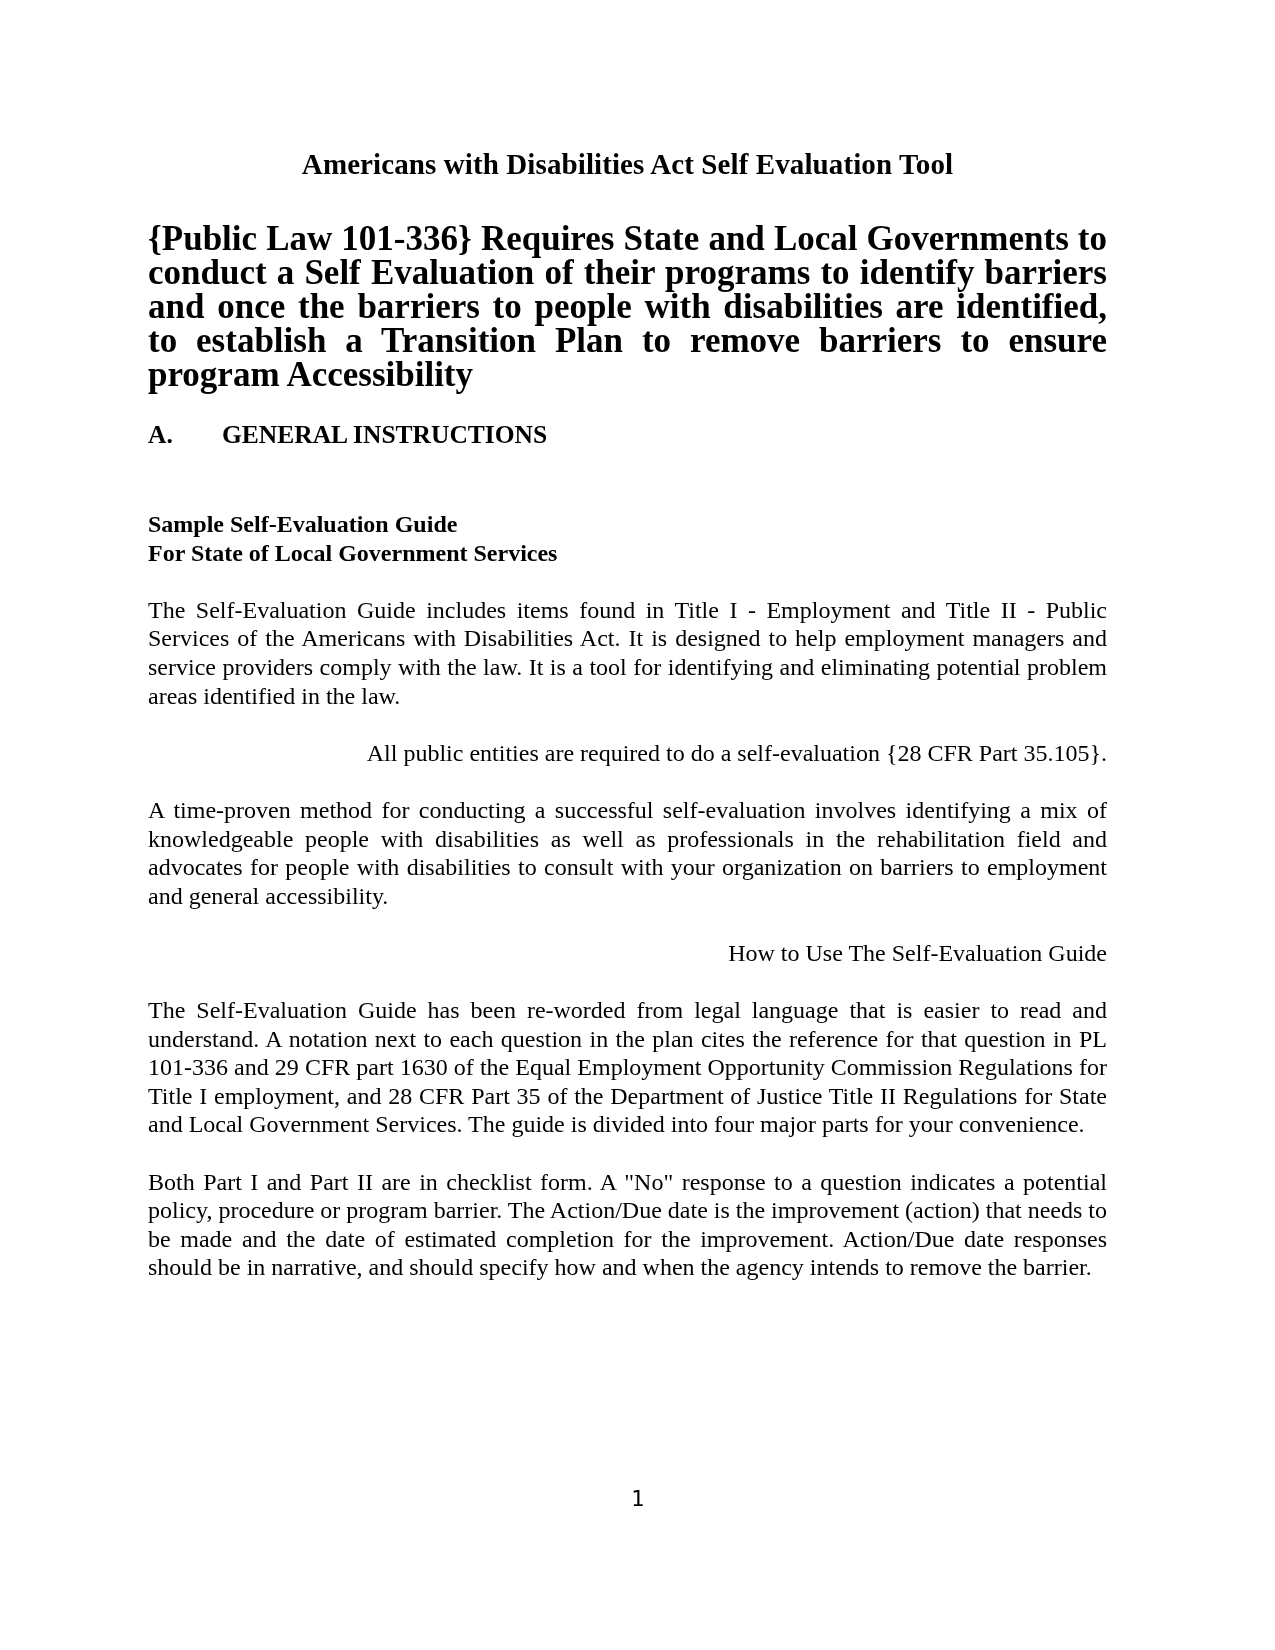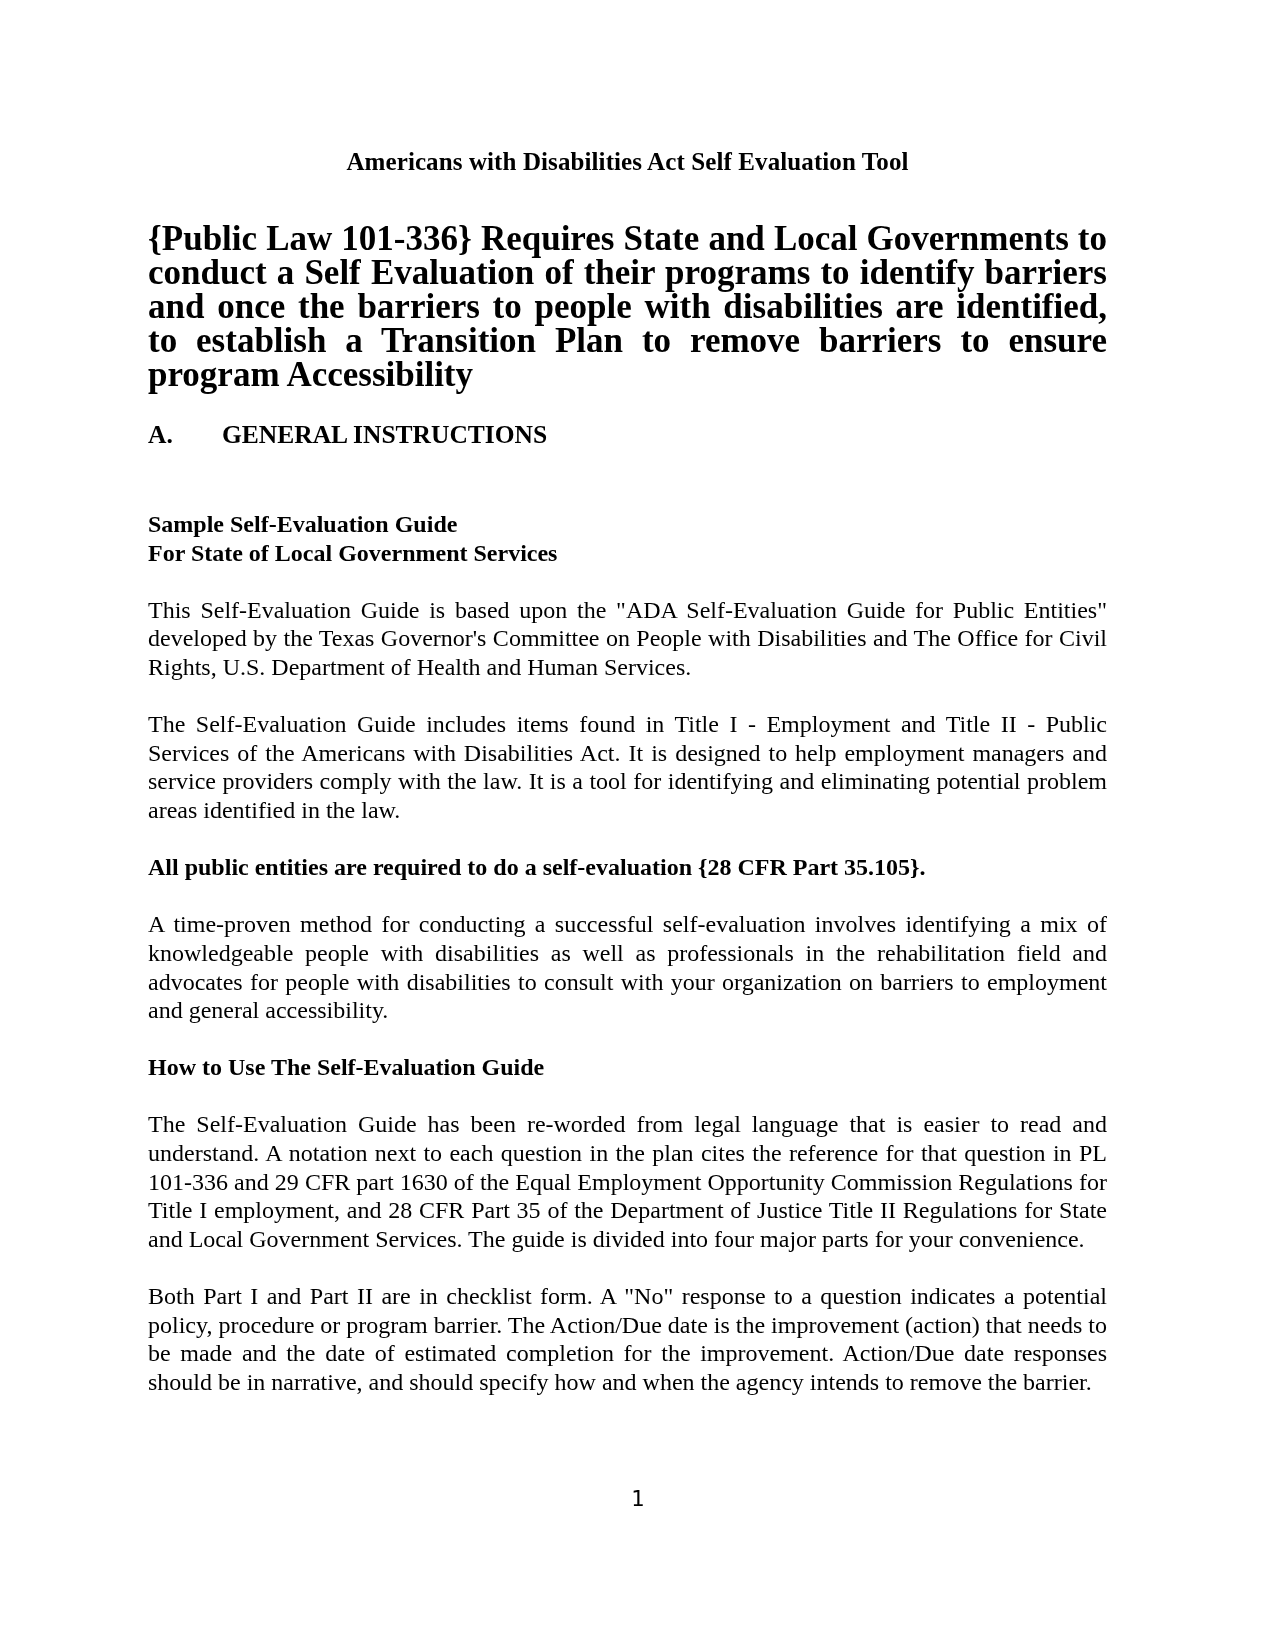--- a/index.html
+++ b/index.html
@@ -3,40 +3,40 @@
   <meta charset="utf-8">
   <style>
     html, body { margin: 0; padding: 0; background: #ffffff; }
     body {
       width: 1275px; height: 1650px; position: relative; overflow: hidden;
       font-family: "Liberation Serif", "DejaVu Serif", serif; color: #000;
     }
     .page { position: absolute; left: 148px; width: 959px; top: 0; }
     .title {
       position: absolute; top: 148px; left: 0; width: 100%;
-      text-align: center; font-weight: bold; font-size: 25px; margin: 0;
+      text-align: center; font-weight: bold; font-size: 29px; margin: 0;
       letter-spacing: 0.1px;
     }
     .lead {
       position: absolute; top: 222px; left: 0; width: 100%;
       font-weight: bold; font-size: 35px; line-height: 34px;
       text-align: justify; margin: 0;
     }
     .section-heading {
       position: absolute; top: 420px; left: 0; font-weight: bold;
       font-size: 25.5px; margin: 0; display: flex;
     }
     .section-heading .num { width: 74px; display: inline-block; }
     .body-flow {
       position: absolute; top: 510px; left: 0; width: 100%;
       font-size: 24px; line-height: 28.6px;
     }
     .sub-heading { font-weight: bold; margin: 0; }
     .para { margin: 0 0 28.6px 0; text-align: justify; text-align-last: left; }
-    .bold-para { font-weight: bold; margin: 0 0 28.6px 0; }
+    .bold-para { font-weight: normal; margin: 0 0 28.6px 0; text-align: right; }
     .gap { height: 28.6px; }
     .page-number {
       position: absolute; top: 1486px; left: 0; width: 1275px; text-align: center;
       font-family: "DejaVu Sans Mono", "Liberation Mono", monospace; font-size: 22px;
     }
   </style>
 </head>
 <body>
 
 <div class="page">
@@ -47,21 +47,20 @@
   <h2 class="section-heading">
     <span class="num">A.</span>
     <span>GENERAL INSTRUCTIONS</span>
   </h2>
 
   <div class="body-flow">
     <p class="sub-heading">Sample Self-Evaluation Guide</p>
     <p class="sub-heading">For State of Local Government Services</p>
     <div class="gap"></div>
 
-    <p class="para">This Self-Evaluation Guide is based upon the "ADA Self-Evaluation Guide for Public Entities" developed by the Texas Governor's Committee on People with Disabilities and The Office for Civil Rights, U.S. Department of Health and Human Services.</p>
     <p class="para">The Self-Evaluation Guide includes items found in Title I - Employment and Title II - Public Services of the Americans with Disabilities Act.  It is designed to help employment managers and service providers comply with the law.  It is a tool for identifying and eliminating potential problem areas identified in the law.</p>
 
     <p class="bold-para">All public entities are required to do a self-evaluation {28 CFR Part 35.105}.</p>
 
     <p class="para">A time-proven method for conducting a successful self-evaluation involves identifying a mix of knowledgeable people with disabilities as well as professionals in the rehabilitation field and advocates for people with disabilities to consult with your organization on barriers to employment and general accessibility.</p>
 
     <p class="bold-para">How to Use The Self-Evaluation Guide</p>
 
     <p class="para">The Self-Evaluation Guide has been re-worded from legal language that is easier to read and understand.  A notation next to each question in the plan cites the reference for that question in PL 101-336 and 29 CFR part 1630 of the Equal Employment Opportunity Commission Regulations for Title I employment, and 28 CFR Part 35 of the Department of Justice Title II Regulations for State and Local Government Services.  The guide is divided into four major parts for your convenience.</p>
     <p class="para">Both Part I and Part II are in checklist form.  A "No" response to a question indicates a potential policy, procedure or program barrier.  The Action/Due date is the improvement (action) that needs to be made and the date of estimated completion for the improvement.  Action/Due date responses should be in narrative, and should specify how and when the agency intends to remove the barrier.</p>

